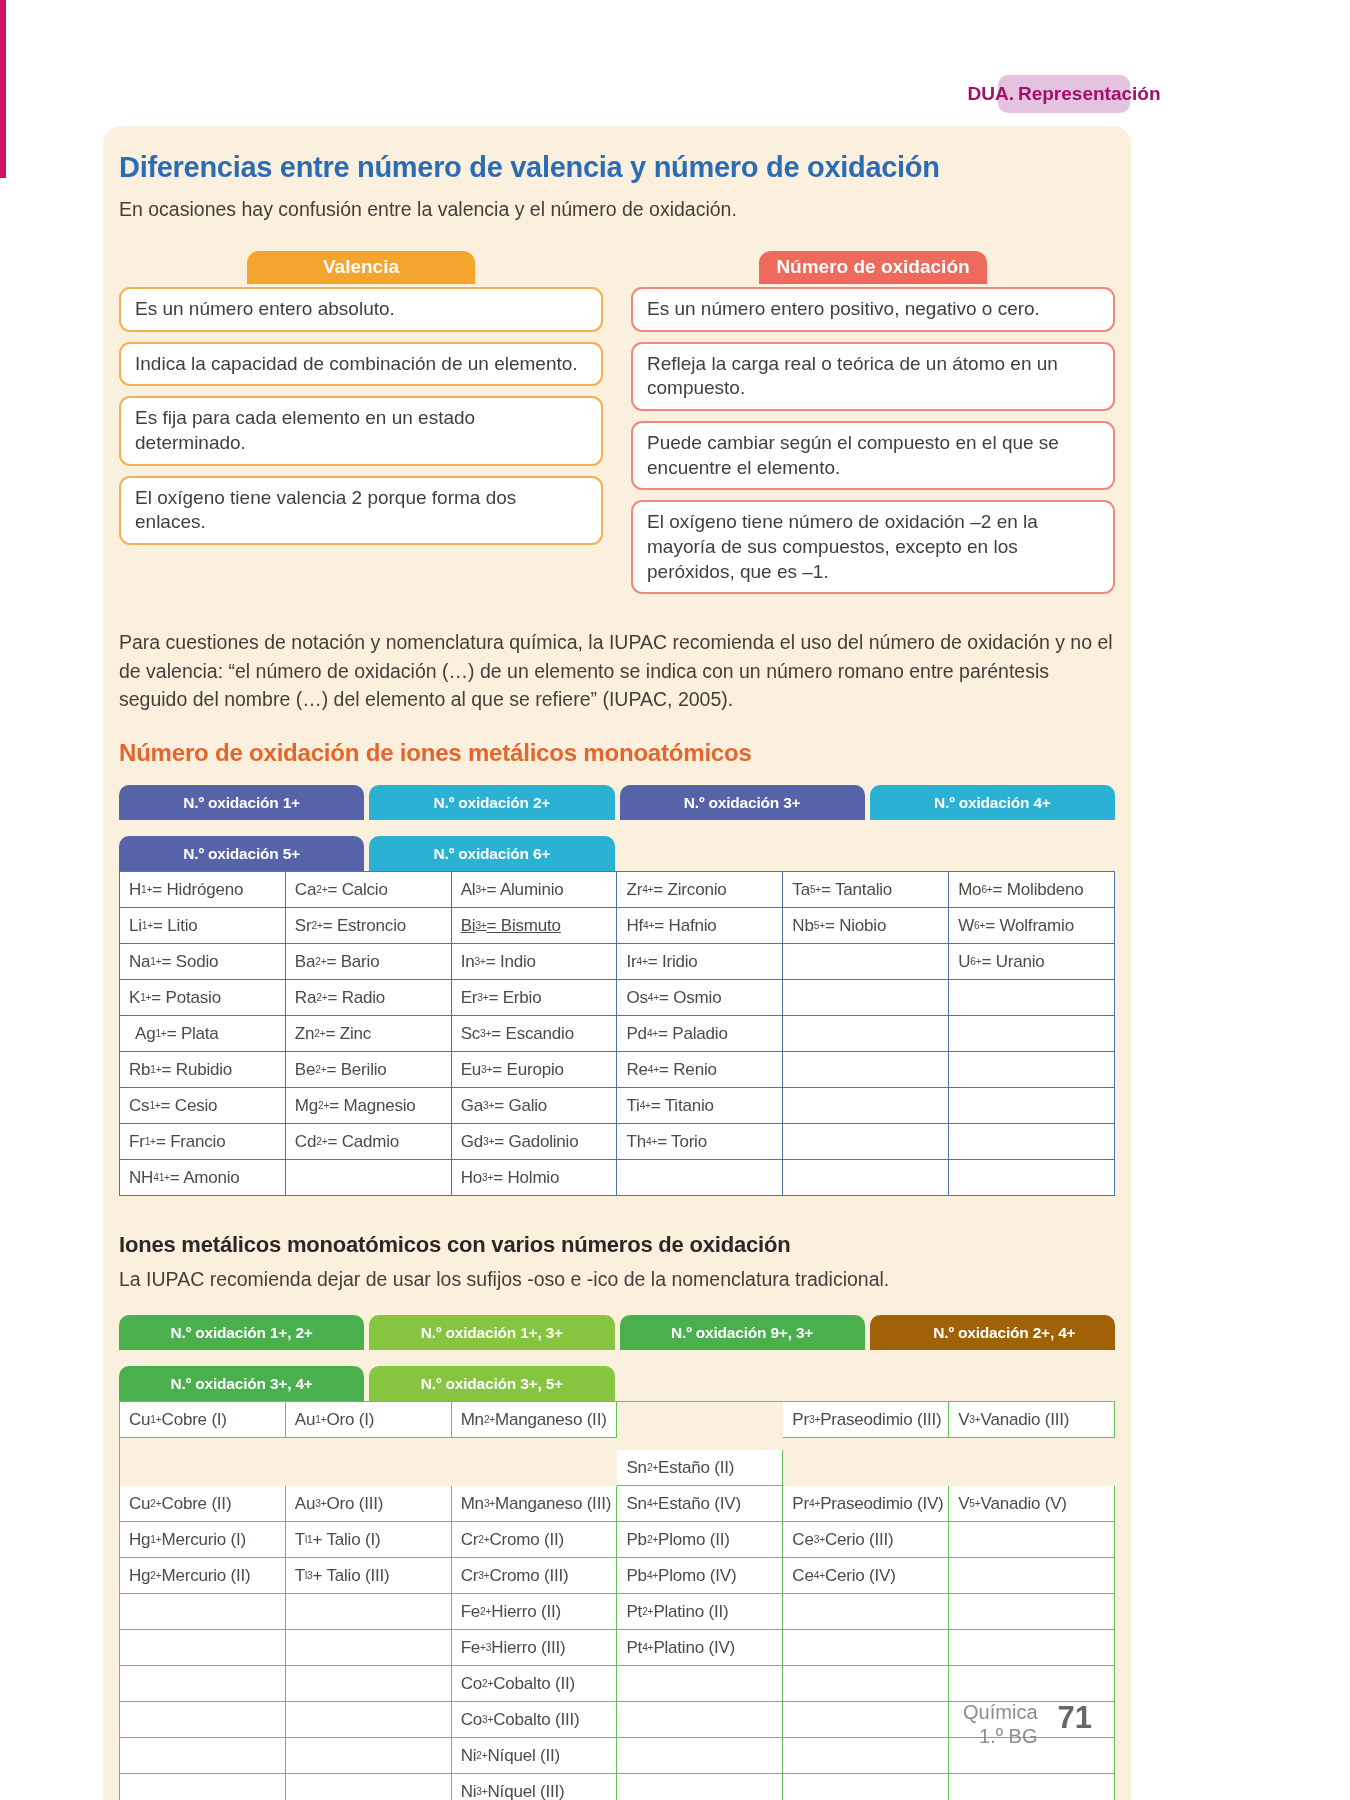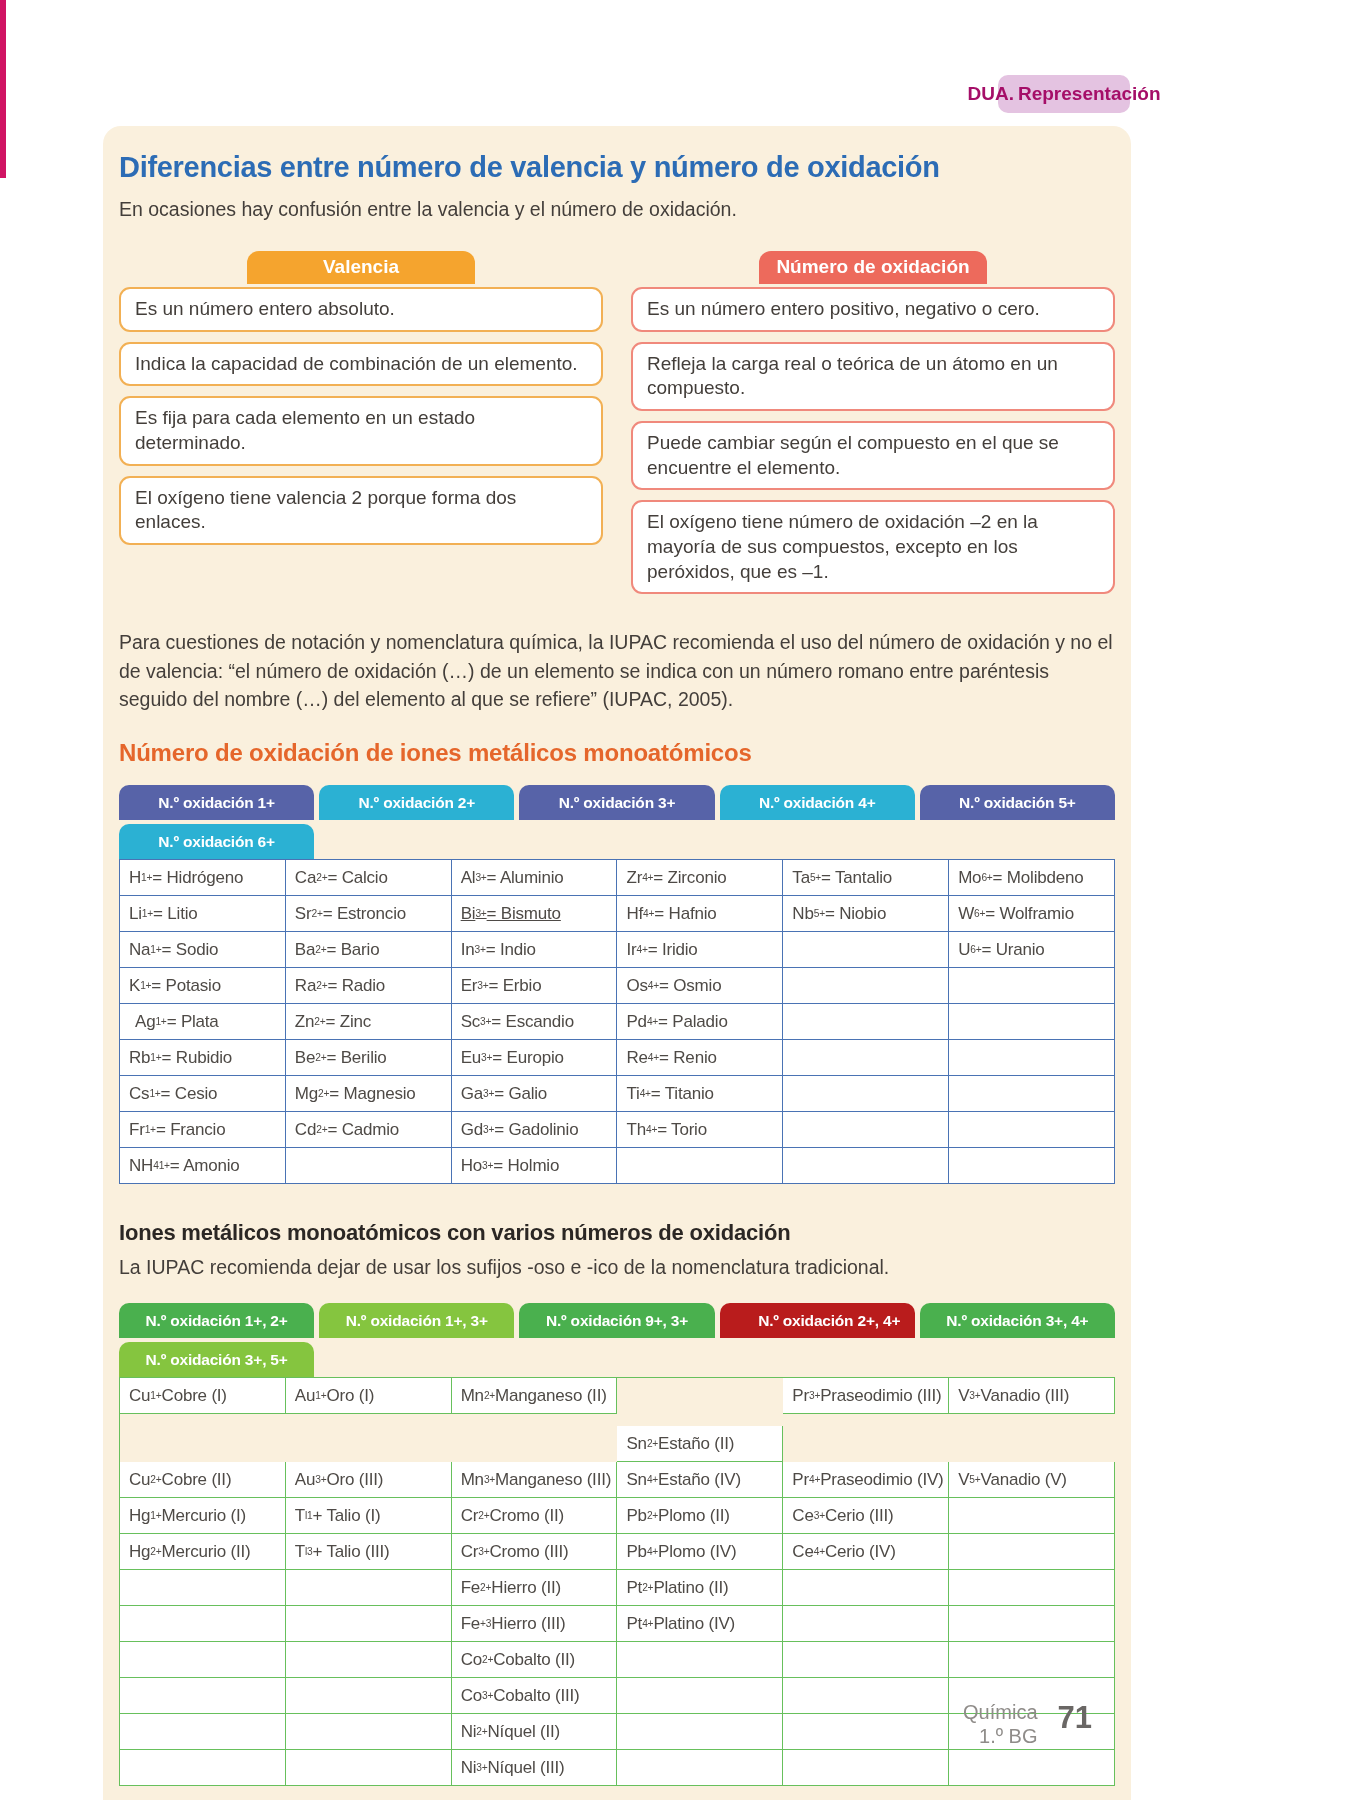--- a/index.html
+++ b/index.html
@@ -38,21 +38,21 @@
     padding:8px 14px;font-size:19px;line-height:1.3;display:flex;align-items:center;
   }
   .boxlist.orange .item{border:2px solid #f2b054;}
   .boxlist.red .item{border:2px solid #f0897c;}
   .iupac{font-size:19.5px;line-height:1.45;margin:0 0 26px 0;}
   h2.orange-heading{margin:0 0 18px 0;font-size:24px;color:#e5662b;font-weight:bold;letter-spacing:-0.2px;}
   h3.sub-heading{margin:0 0 10px 0;font-size:22px;color:#2b2724;font-weight:bold;letter-spacing:-0.2px;}
   .note{font-size:19.5px;margin:0 0 24px 0;}
   
   .otable{margin-bottom:36px;}
-  .t-head{display:grid;grid-template-columns:repeat(5,1fr);gap:4px 5px;}
+  .t-head{display:grid;grid-template-columns:repeat(4,1fr);gap:16px 5px;}
   .t-h{
     height:35px;border-radius:10px 10px 0 0;color:#ffffff;font-weight:bold;font-size:15.5px;
     display:flex;align-items:center;justify-content:center;letter-spacing:-0.2px;white-space:nowrap;
   }
   .t-body{display:grid;grid-template-columns:repeat(6,1fr);border-top:1.5px solid;border-left:1.5px solid;}
   .t-c{
     background:#ffffff;height:36px;box-sizing:border-box;border-right:1.5px solid;border-bottom:1.5px solid;
     display:flex;align-items:center;padding:0 6px 0 9px;font-size:17px;color:#4e4a46;
     white-space:nowrap;overflow:hidden;letter-spacing:-0.2px;
   }
@@ -169,21 +169,21 @@
       </div>
     </div>
 
   <h3 class="sub-heading">Iones metálicos monoatómicos con varios números de oxidación</h3>
   <p class="note">La IUPAC recomienda dejar de usar los sufijos -oso e -ico de la nomenclatura tradicional.</p>
   <div class="otable">
       <div class="t-head">
         <div class="t-h" style="background: rgb(74, 176, 78);">N.º oxidación 1+, 2+</div>
         <div class="t-h" style="background: rgb(133, 197, 63);">N.º oxidación 1+, 3+</div>
         <div class="t-h" style="background: rgb(74, 176, 78);">N.º oxidación 9+, 3+</div>
-        <div class="t-h" style="background: #b91c1c; padding-left: 24px;">N.º oxidación 2+, 4+</div>
+        <div class="t-h" style="background: #a16207; padding-left: 24px;">N.º oxidación 2+, 4+</div>
         <div class="t-h" style="background: rgb(74, 176, 78);">N.º oxidación 3+, 4+</div>
         <div class="t-h" style="background: rgb(133, 197, 63);">N.º oxidación 3+, 5+</div>
       </div>
       <div class="t-body" style="border-color: rgb(103, 192, 92);">
         <div class="t-c" style="border-color: rgb(103, 192, 92);">Cu<sup>1+</sup> Cobre (I)</div>
         <div class="t-c" style="border-color: rgb(103, 192, 92);">Au<sup>1+</sup> Oro (I)</div>
         <div class="t-c" style="border-color: rgb(103, 192, 92);">Mn<sup>2+</sup>Manganeso (II)</div>
         <div class="t-c" style="border-color: rgb(103, 192, 92); margin-top: 48px;">Sn<sup>2+</sup> Estaño (II)</div>
         <div class="t-c" style="border-color: rgb(103, 192, 92);">Pr<sup>3+</sup> Praseodimio (III)</div>
         <div class="t-c" style="border-color: rgb(103, 192, 92);">V<sup>3+</sup> Vanadio (III)</div>

